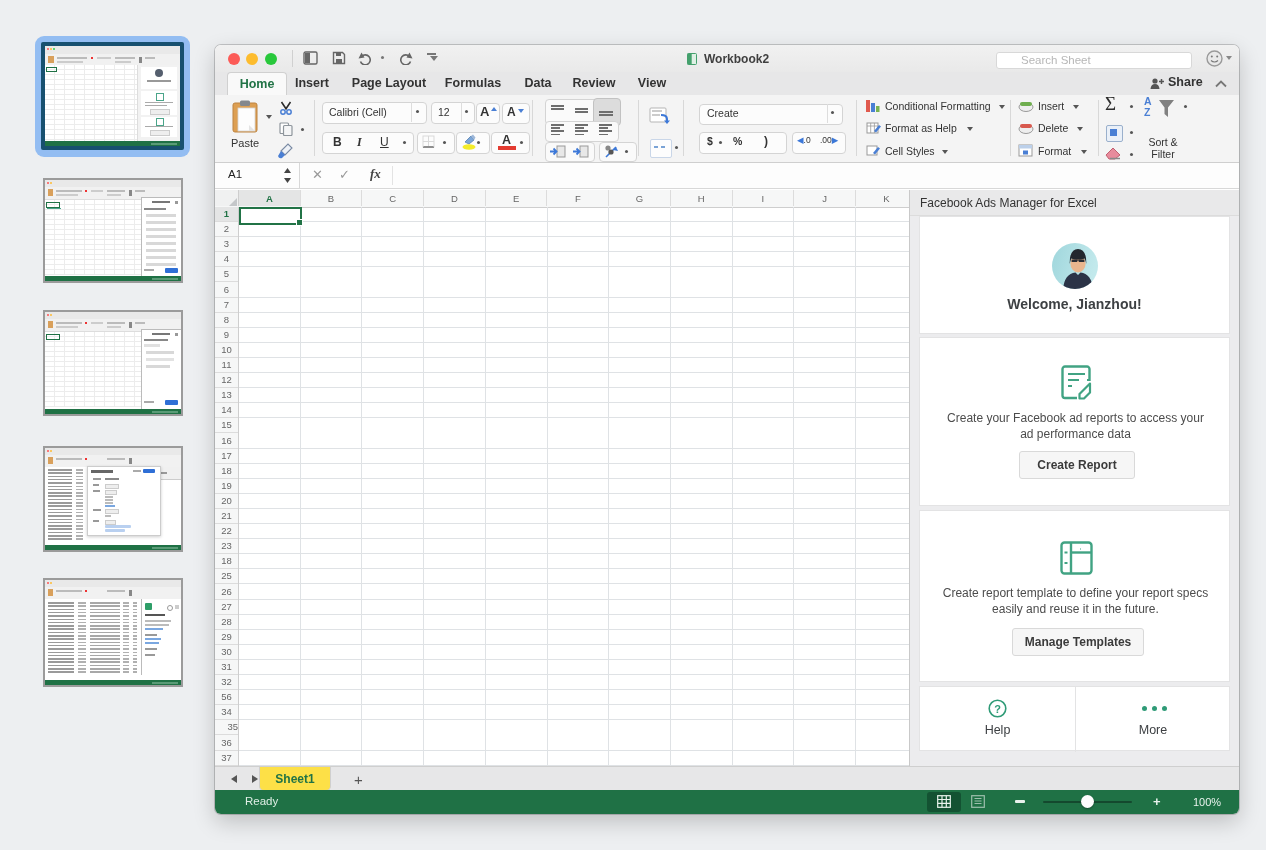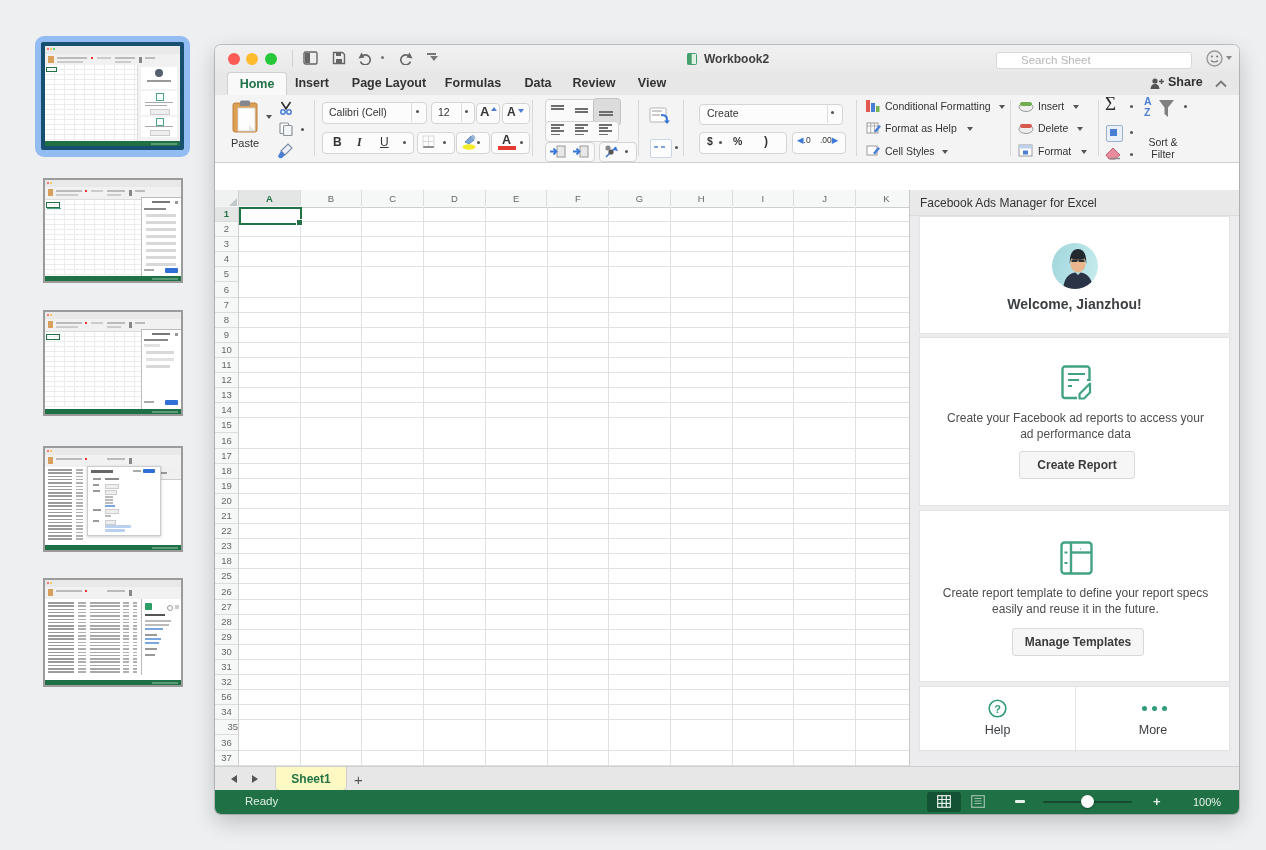--- a/index.html
+++ b/index.html
@@ -31,21 +31,21 @@
   .selhandle{position:absolute;right:-3px;bottom:-3px;width:5px;height:5px;background:#217346;border:1px solid #fff;}
   
   .panel{position:absolute;left:694px;top:145px;width:330px;height:600px;background:#ececee;border-left:1px solid #c9c9c9;}
   .phead{position:absolute;left:0;top:0;width:330px;height:26px;background:#e9e9ea;border-bottom:1px solid #dcdcdc;
          font-size:12px;color:#333;line-height:26px;padding-left:10px;box-sizing:border-box;}
   .card{position:absolute;left:9px;width:311px;background:#fff;border:1px solid #e3e3e4;box-sizing:border-box;}
   .pbtn{position:absolute;background:#f6f6f6;border:1px solid #d9d9d9;border-radius:3px;font-size:12px;font-weight:700;color:#3b3b3b;text-align:center;}
   .ptext{position:absolute;font-size:12px;color:#4c4c4c;text-align:center;line-height:16px;}
   
   .sheetbar{position:absolute;left:0;top:721px;width:1024px;height:24px;background:#e7e7e8;border-top:1px solid #cfcfcf;}
-  .sheettab{position:absolute;left:60px;top:0px;width:70px;height:23px;background:#fef9c3;border-left:1px solid #cfcfcf;border-right:1px solid #cfcfcf;border-bottom:1px solid #cfcfcf;border-radius:0 0 5px 5px;
+  .sheettab{position:absolute;left:44px;top:0px;width:70px;height:23px;background:#fde047;border-left:1px solid #cfcfcf;border-right:1px solid #cfcfcf;border-bottom:1px solid #cfcfcf;border-radius:0 0 5px 5px;
             color:#217346;font-weight:700;font-size:12px;text-align:center;line-height:24px;}
   .status{position:absolute;left:0;top:745px;width:1024px;height:24px;background:#1f7145;}
   
   .thumb{position:absolute;left:43px;width:140px;background:#fff;border:2px solid #9b9b9b;box-sizing:border-box;overflow:hidden;}
   .tchrome{position:absolute;left:0;top:0;width:100%;height:7px;background:#e9e9e9;border-bottom:1px solid #d8d8d8;}
   .tribbon{position:absolute;left:0;top:7px;width:100%;height:12px;background:#f1f1f1;border-bottom:1px solid #ddd;}
   .tgreen{position:absolute;left:0;bottom:0;width:100%;height:5px;background:#1f7145;}
 </style></head>
 <body>
 
@@ -613,20 +613,32 @@
         <path d="M7 12.5 h10" stroke="#888" stroke-width="1.5"></path>
       </svg>
   <div style="position:absolute;left:915px;top:58px;width:3px;height:3px;background:#555;border-radius:50%;"></div>
   <div style="position:absolute;left:929px;top:1px;font-size:10.5px;font-weight:700;color:#4a7fd4;line-height:11px;">A<br>Z</div>
   <svg style="position:absolute;left:941px;top:2px;" width="24" height="25" viewBox="0 0 24 25">
         <path d="M3 3 h15 l-6 7.5 v9.5 l-3.5 -3 v-6.5 z" fill="#808080"></path>
       </svg>
   <div style="position:absolute;left:969px;top:10px;width:3px;height:3px;background:#555;border-radius:50%;"></div>
   <div class="rtxt" style="left:922px;top:42px;width:52px;text-align:center;line-height:11.5px;">Sort &amp;<br>Filter</div>
 </div>
+<div class="fbar">
+  <div style="position:absolute;left:13px;top:5px;font-size:11.5px;color:#222;">A1</div>
+  <svg style="position:absolute;left:68px;top:4px;" width="9" height="17" viewBox="0 0 9 17">
+        <path d="M4.5 1 L8 6 H1 z" fill="#444"></path>
+        <path d="M4.5 16 L1 11 H8 z" fill="#444"></path>
+      </svg>
+  <div style="position:absolute;left:84px;top:0px;width:1px;height:25px;background:#d8d8d8;"></div>
+  <div style="position:absolute;left:97px;top:4px;font-size:13px;color:#999;">✕</div>
+  <div style="position:absolute;left:124px;top:4px;font-size:13px;color:#999;">✓</div>
+  <div style="position:absolute;left:155px;top:3px;font-size:13px;font-style:italic;color:#444;font-family:'Liberation Serif',serif;font-weight:700;">fx</div>
+  <div style="position:absolute;left:177px;top:3px;width:1px;height:19px;background:#e3e3e3;"></div>
+</div>
 <div class="gridwrap">
 <div class="colhdr">
         <div style="position:absolute;left:0;top:0;width:23px;height:16px;border-right:1px solid #cecece;background:#f0f1f1;"></div>
         <div style="position:absolute;left:14px;top:8px;width:0;height:0;border-left:8px solid transparent;border-bottom:8px solid #c4c7c9;"></div>
         <div class="colcell" style="left:24.0px;width:60.7px;background:#e4e5e5;color:#217346;font-weight:700;">A</div>
         <div class="colcell" style="left:85.7px;width:60.7px;">B</div>
         <div class="colcell" style="left:147.4px;width:60.7px;">C</div>
         <div class="colcell" style="left:209.1px;width:60.7px;">D</div>
         <div class="colcell" style="left:270.8px;width:60.7px;">E</div>
         <div class="colcell" style="left:332.5px;width:60.7px;">F</div>

